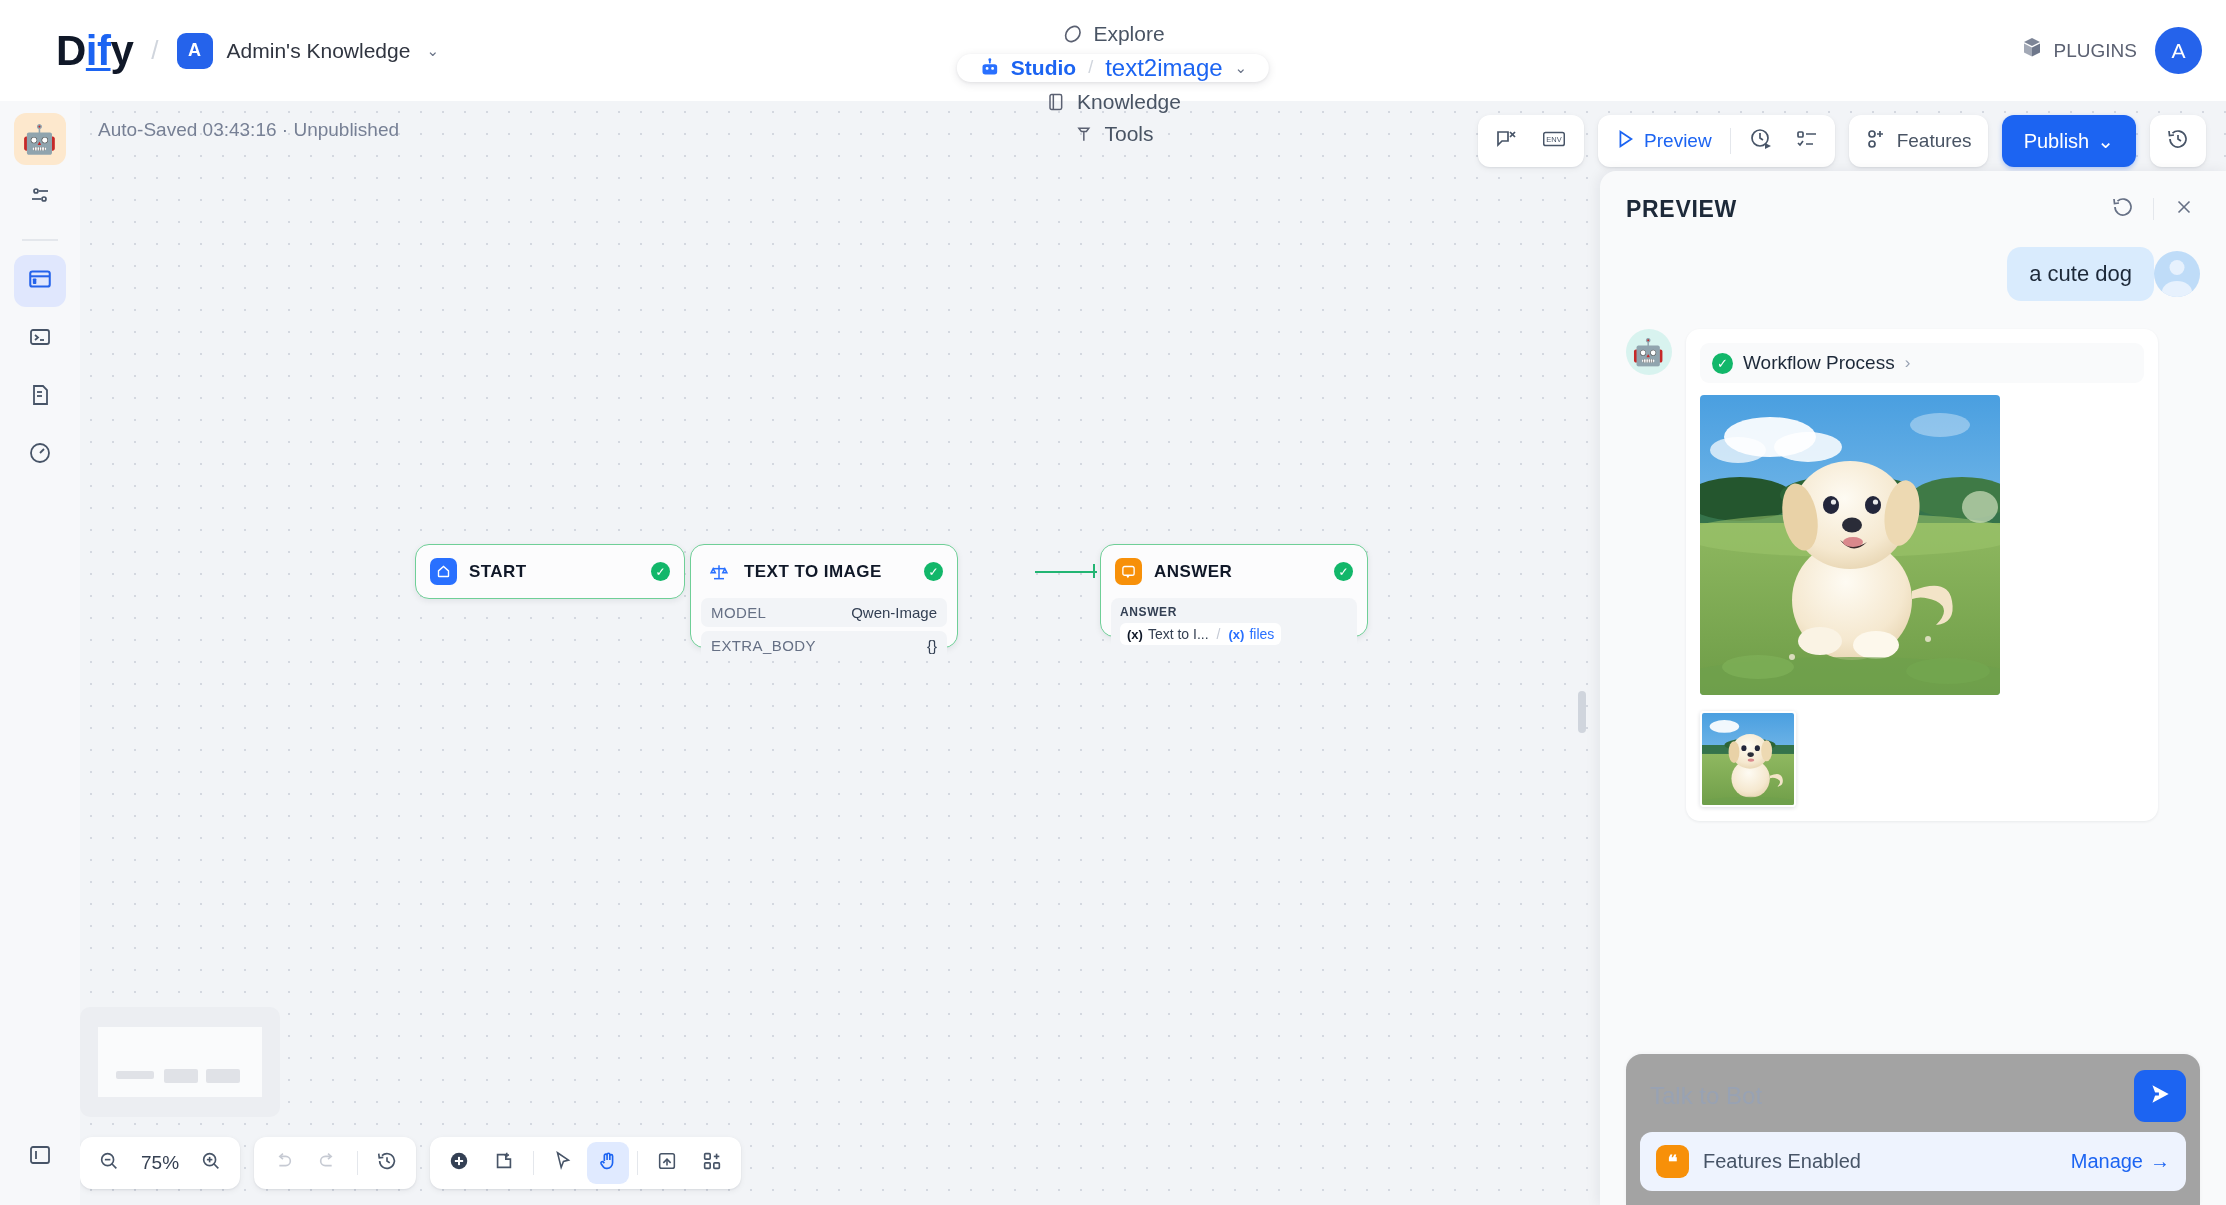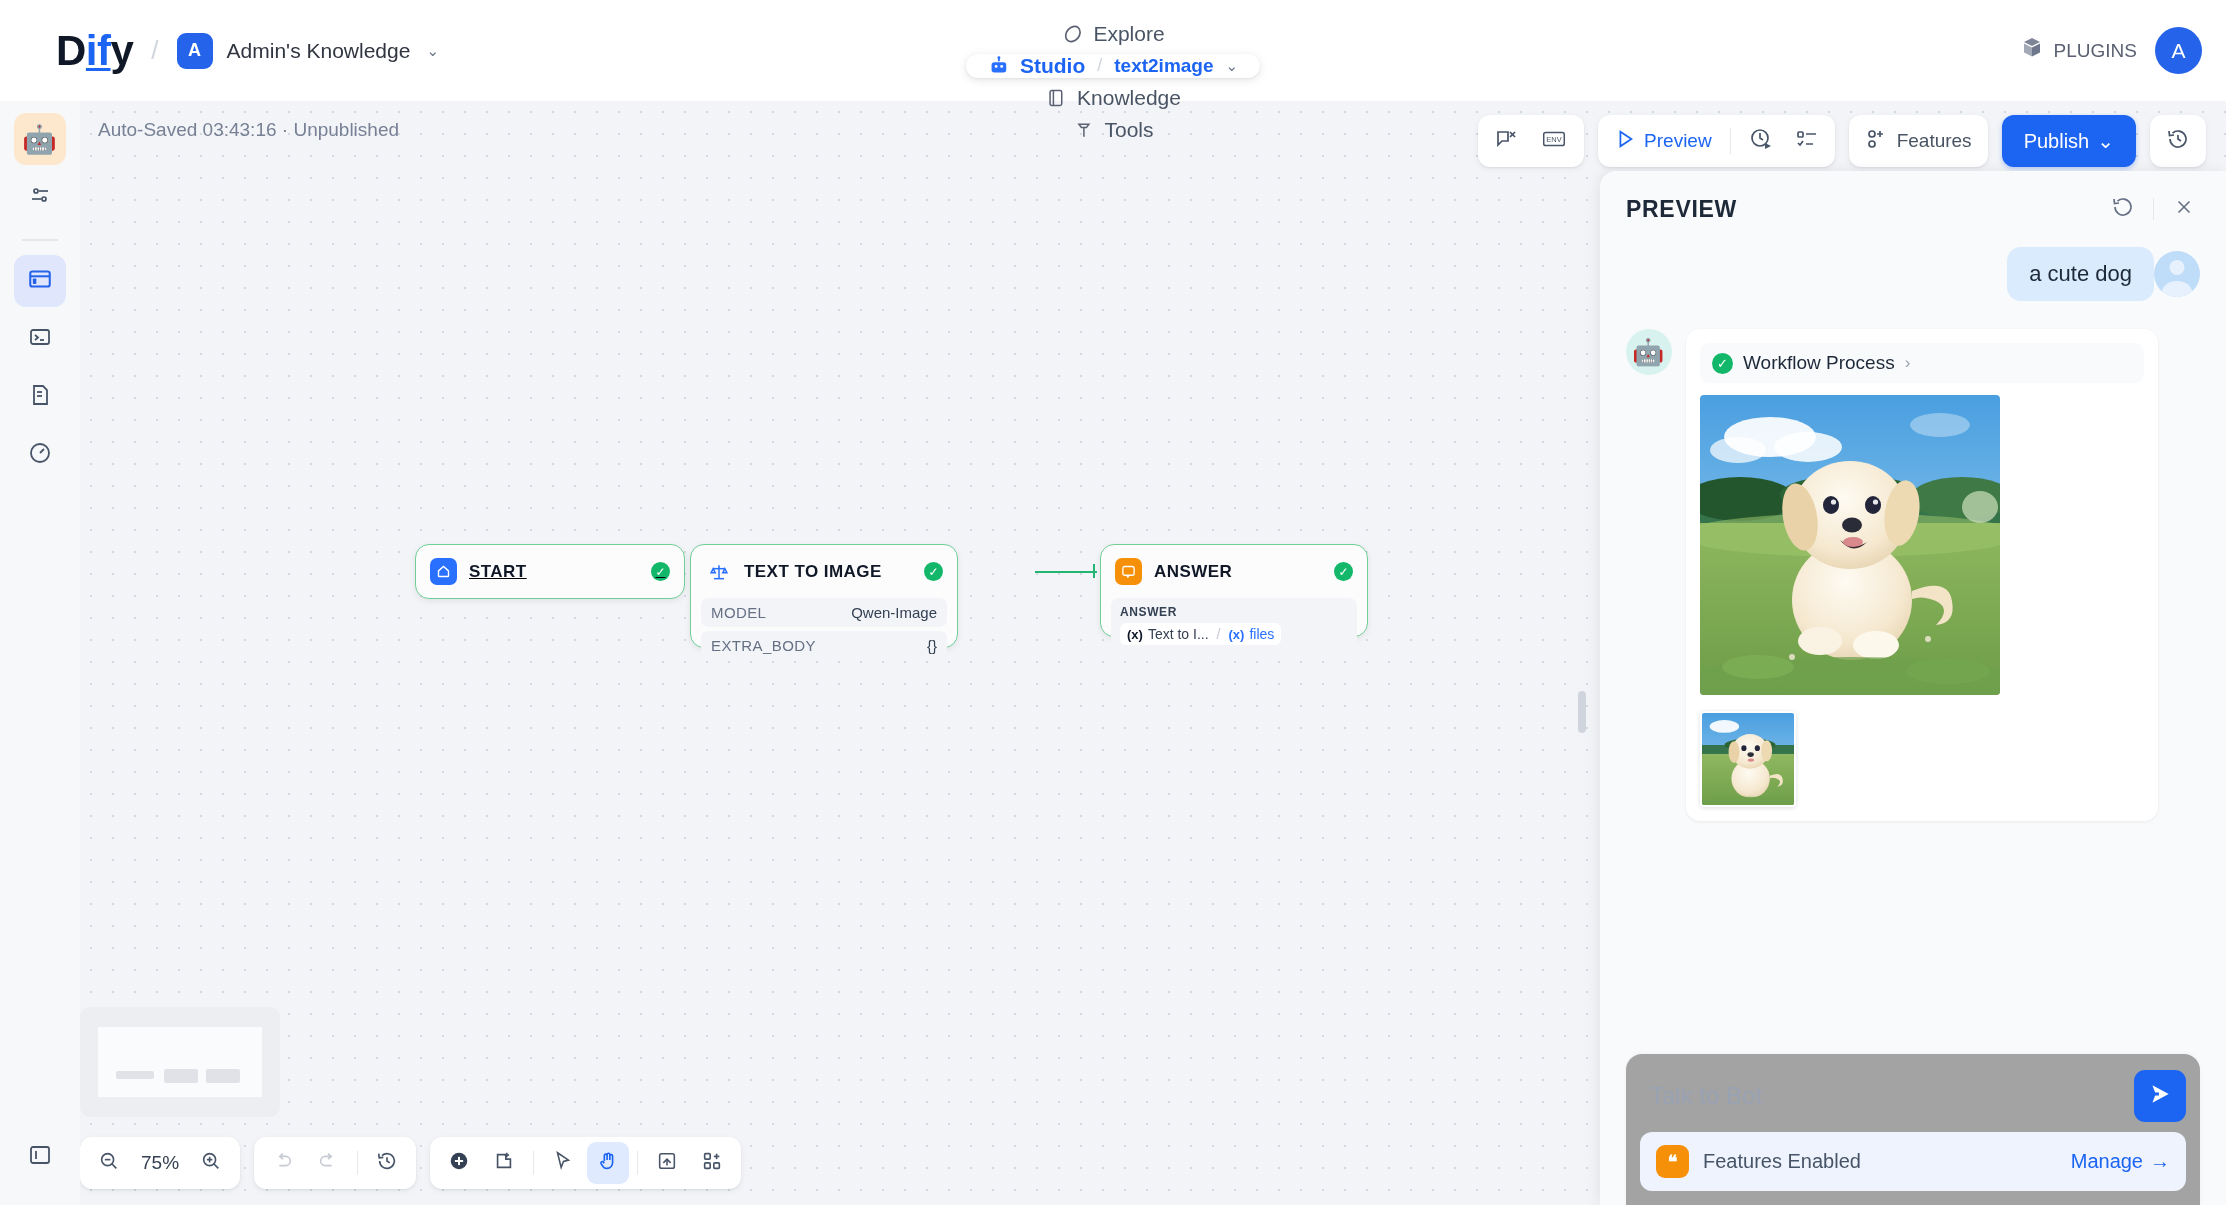--- a/index.html
+++ b/index.html
@@ -38,21 +38,21 @@
     display: flex; align-items: center; gap: 10px;
     padding: 0 18px; height: 50px; border-radius: 25px;
     font-size: 21px; color: #495464; cursor: pointer; white-space: nowrap;
   }
   .nav-item.active {
     background: #ffffff; box-shadow: 0 2px 10px rgba(16,24,40,0.10), 0 1px 3px rgba(16,24,40,0.06);
     height: 58px; border-radius: 29px; padding: 0 22px;
   }
   .nav-item.active .nav-label { color: #1c64f2; font-weight: 700; }
   .nav-sep { color: #d0d5dd; font-size: 18px; margin: 0 2px; }
-  .nav-app { color: #1c64f2; font-weight: 700; font-size: 19px; }
+  .nav-app { color: #1c64f2; font-weight: 400; font-size: 24px; }
   .nav-icon { display: inline-flex; width: 22px; height: 22px; align-items: center; justify-content: center; }
 
   #header-right { position: absolute; right: 24px; display: flex; align-items: center; gap: 18px; }
   .plugins-btn { display: flex; align-items: center; gap: 10px; font-size: 19px; color: #5b6172; cursor: pointer; }
   .avatar-circle {
     width: 47px; height: 47px; border-radius: 50%; background: #2563eb;
     color: #fff; font-size: 21px; display: flex; align-items: center; justify-content: center; font-weight: 500;
   }
 
   
@@ -410,21 +410,21 @@
         </span>
       </div>
     </div>
   </div>
 
   <div class="edge" style="left:404px; top:470px; width:62px;"></div>
   <div class="edge-cap" style="left:462px; top:463px;"></div>
   <div class="edge" style="left:955px; top:470px; width:62px;"></div>
   <div class="edge-cap" style="left:1013px; top:463px;"></div>
 
-  <div class="node" style="left:335px; top:443px; width:270px; height:55px;text-decoration:underline;">
+  <div class="node" style="left:335px; top:443px; width:270px; height:55px;">
     <div class="node-head">
       <div class="node-badge badge-blue">
         <svg width="15" height="15" viewBox="0 0 24 24" fill="none" stroke="#fff" stroke-width="2.2">
             <path d="M4 11l8-7 8 7v8a1 1 0 0 1-1 1H5a1 1 0 0 1-1-1z"></path>
           </svg>
       </div>
       <div class="node-title">START</div>
       <div class="check-dot">✓</div>
     </div>
   </div>

